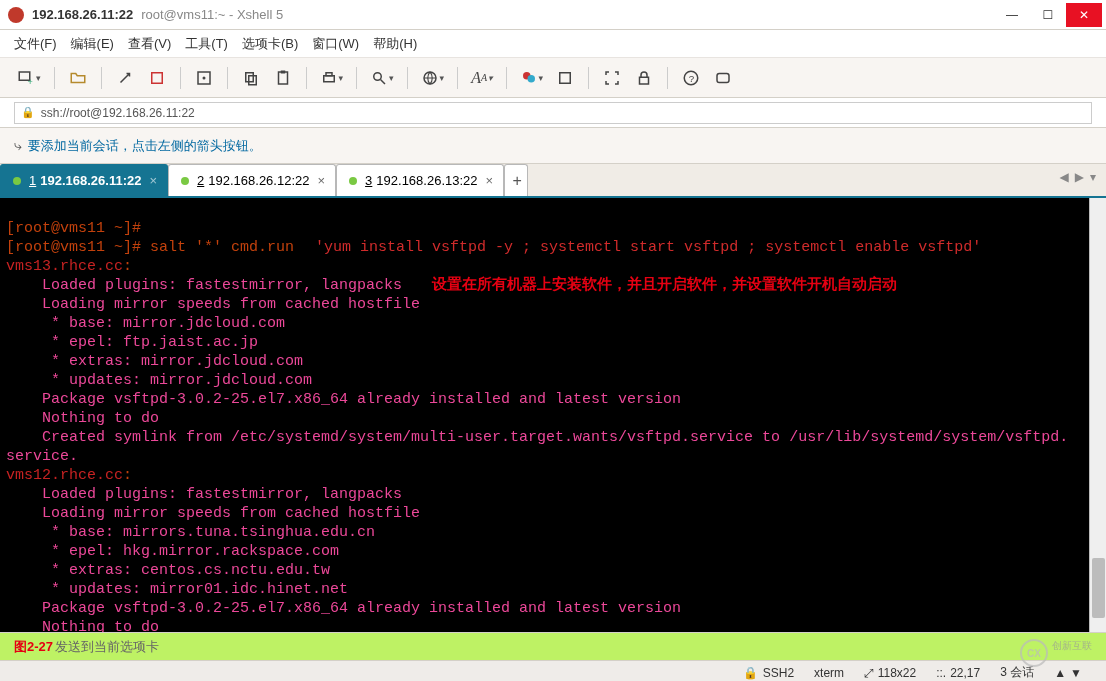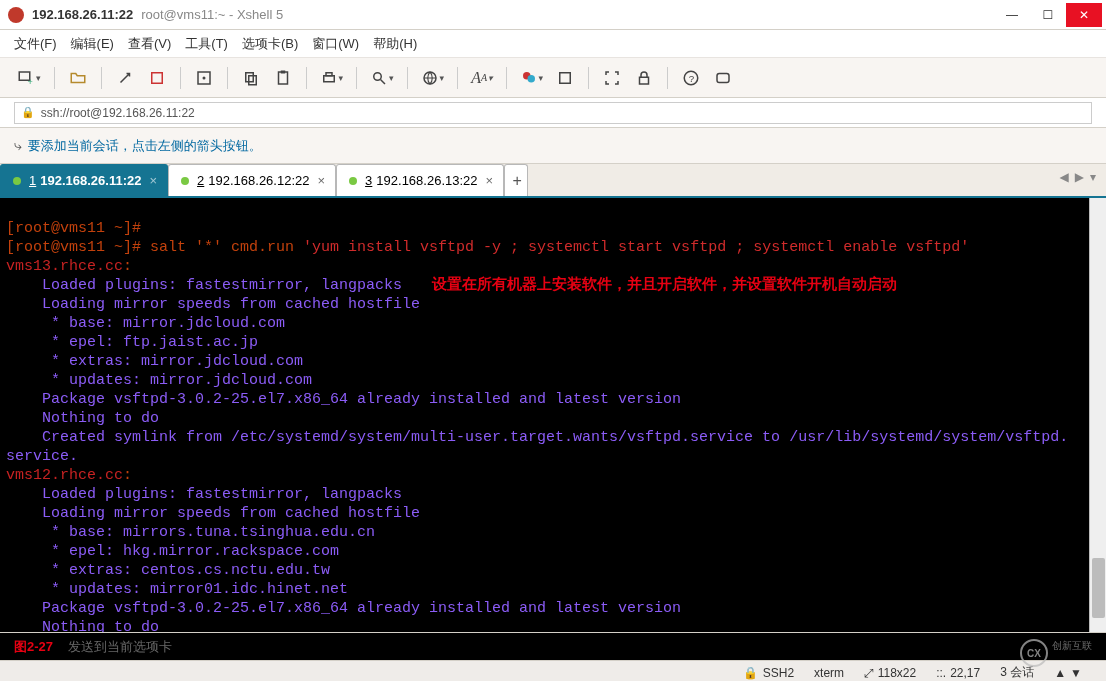--- a/index.html
+++ b/index.html
@@ -28,23 +28,23 @@
   .tab { height:32px; display:flex; align-items:center; padding:0 10px 0 12px; border:1px solid #b8b8b8; border-bottom:none; background:#fff; margin-right:0px; font-size:13px; border-radius:3px 3px 0 0;}
   .tab.active { background:#157492; color:#fff; border-color:#157492;}
   .tab .dot { width:8px; height:8px; border-radius:50%; background:#7ac943; margin-right:8px;}
   .tab .num { text-decoration:underline; margin-right:4px;}
   .tab .tab-close { margin-left:8px; font-size:13px; color:inherit; opacity:.6;}
   .tab.add { width:24px; justify-content:center; font-size:16px; color:#555;}
   .tabctrl { position:absolute; right:10px; top:6px; font-size:12px; color:#888; display:flex; gap:6px;}
   .term { height:434px; background:#000; font-family:Consolas,"Courier New",monospace; font-size:15px; line-height:19px; padding:2px 6px; color:#a9a9a9; overflow:hidden; position:relative; white-space:pre;}
   .term .scroll { position:absolute; right:0; top:0; width:17px; height:100%; background:#efefef; border-left:1px solid #bbb;}
   .term .scroll .thumb { position:absolute; left:2px; width:13px; background:#bcbcbc; border-radius:2px;}
-  .pr-white{color:#c2410c;} .pr-red{color:#c62222;} .pr-cmd{color:#d02b2b;} .pr-cyan{color:#8b5cf6;}
+  .pr-white{color:#c2410c;} .pr-red{color:#c62222;} .pr-cmd{color:#d02b2b;margin-left:12px;} .pr-cyan{color:#ec4899;}
   .annot{position:absolute; color:#e60012; font-weight:bold; font-family:"Microsoft YaHei",sans-serif; font-size:15px;margin-top:20px;}
-  .footer1{height:28px; display:flex; align-items:center; padding:0 14px; border-top:1px solid #d4d0c8; background:#000000; color:#666;}
+  .footer1{height:28px; display:flex; align-items:center; padding:0 14px; border-top:1px solid #d4d0c8; background:#bef264; color:#666;}
   .footer1 .fig{color:#e60012; font-weight:bold; font-family:"Microsoft YaHei",sans-serif;}
   .statusbar{height:24px; display:flex; align-items:center; padding:0 14px; border-top:1px solid #d4d0c8; font-size:12px; color:#333; background:#efece9;}
   .statusbar .sp{flex:1;}
   .statusbar .seg{margin:0 10px; display:flex; align-items:center; gap:4px;}
   .watermark{position:absolute; right:0; bottom:0; width:100px; height:42px; display:flex; align-items:flex-start; justify-content:center; font-size:10px; color:#999; opacity:.7;}
   .watermark .circ{width:28px;height:28px;border:2px solid #bbb;border-radius:50%;display:flex;align-items:center;justify-content:center;font-weight:bold;color:#bbb;margin-right:4px;}
 </style>
 </head>
 <body>
 
@@ -240,21 +240,21 @@
 <span class="pr-cyan">     * extras: centos.cs.nctu.edu.tw</span>
 <span class="pr-cyan">     * updates: mirror01.idc.hinet.net</span>
 <span class="pr-cyan">    Package vsftpd-3.0.2-25.el7.x86_64 already installed and latest version</span>
 <span class="pr-cyan">    Nothing to do</span>
 <div class="annot" style="left:432px; top:56px;">设置在所有机器上安装软件，并且开启软件，并设置软件开机自动启动</div>
 <div class="scroll"><div class="thumb" style="top:360px;height:60px;"></div></div>
 </div>
 
 <div class="footer1">
   <span class="fig">图2-27</span>
-  <span style="margin-left:15px;">发送到当前选项卡</span>
+  <span style="margin-left:2px;">发送到当前选项卡</span>
 </div>
 
 <div class="statusbar">
   <div class="sp"></div>
   <div class="seg">
       <span>🔒</span>
       <span>SSH2</span>
     </div>
   <div class="seg">xterm</div>
   <div class="seg">

